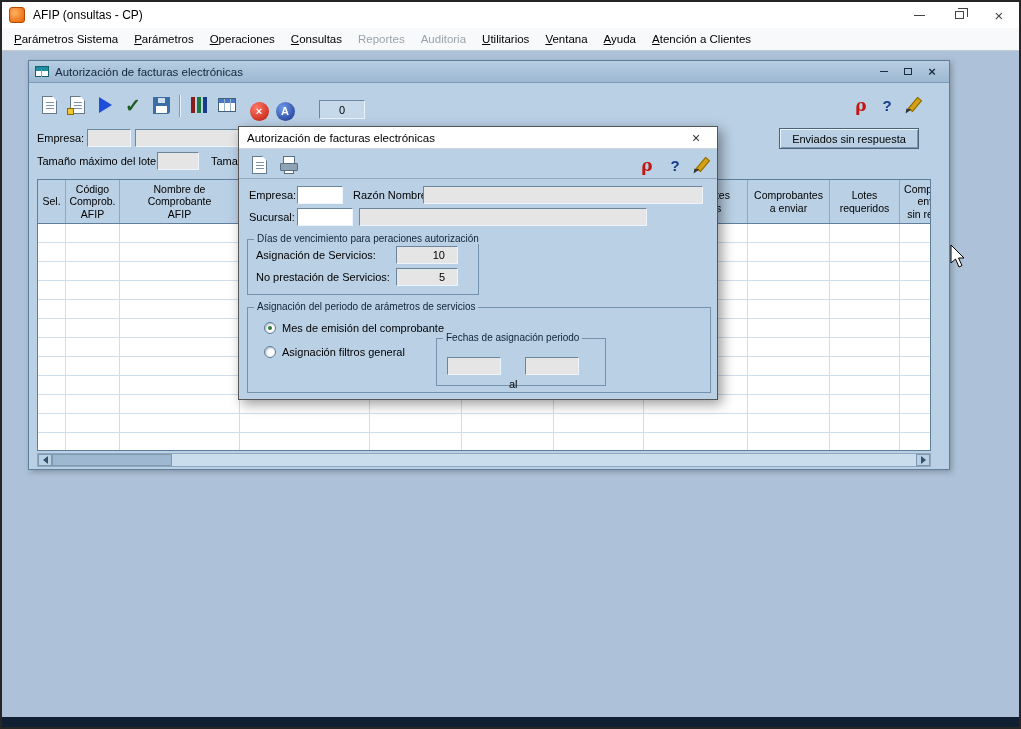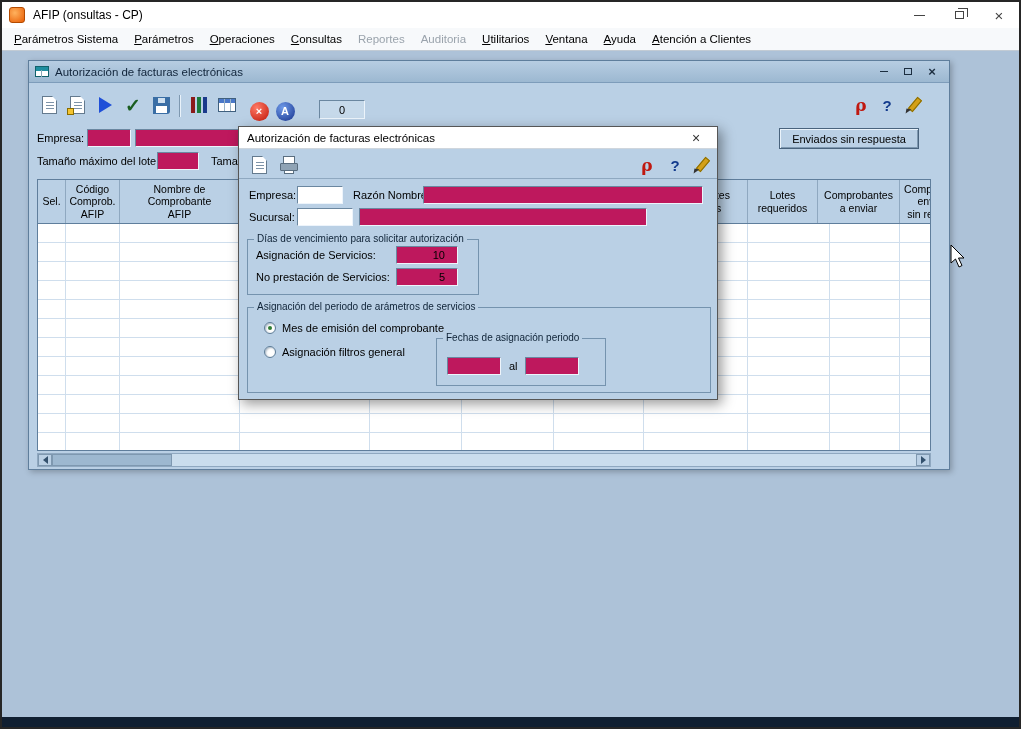--- a/index.html
+++ b/index.html
@@ -55,21 +55,21 @@
   .circle-red{background:radial-gradient(circle at 35% 30%,#ff7a66,#c01608);}
   .circle-blue{background:radial-gradient(circle at 35% 30%,#6f9ae8,#16338f);}
   .counter-field{position:absolute;left:290px;top:15px;width:46px;height:19px;background:#c6d9ea;border:1px solid;border-color:#6b87a0 #ecf4fb #ecf4fb #6b87a0;display:flex;align-items:center;justify-content:center;font-size:11px;}
   .icon-rho{color:#c01810;font-size:17px;font-weight:bold;font-family:"DejaVu Serif",serif;}
   .icon-help{color:#123a8c;font-size:15px;font-weight:bold;}
   .icon-pencil{position:relative;width:18px;height:18px;}
   .icon-pencil::before{content:"";position:absolute;left:8px;top:1px;width:4px;height:13px;background:#d4a017;border:1px solid #8a6d00;transform:rotate(40deg);}
   .icon-pencil::after{content:"";position:absolute;left:2px;bottom:0;width:0;height:0;border-top:5px solid #333;border-right:5px solid transparent;transform:rotate(10deg);}
   
   .lbl{position:absolute;white-space:nowrap;}
-  .inp{position:absolute;height:18px;background:#be185d;border:1px solid;border-color:#6b87a0 #edf4fb #edf4fb #6b87a0;}
+  .inp{position:absolute;height:18px;background:#e5e5e5;border:1px solid;border-color:#6b87a0 #edf4fb #edf4fb #6b87a0;}
   .inp.white{background:#ffffff;}
   .btn3d{position:absolute;background:#bad0e5;border:1px solid #49637d;box-shadow:inset 1px 1px 0 #eaf3fb, inset -1px -1px 0 #7e98b0;display:flex;align-items:center;justify-content:center;font-size:11px;cursor:default;}
   
   .grid{position:absolute;left:8px;top:118px;width:894px;height:272px;background:#fff;border:1px solid #5f7e9c;overflow:hidden;}
   .grid-header{display:flex;height:44px;background:#bad0e5;border-bottom:1px solid #5f7e9c;width:1000px;}
   .gh-cell{flex:0 0 auto;display:flex;align-items:center;justify-content:center;text-align:center;white-space:pre-line;border-right:1px solid #8fa8c0;font-size:10.5px;line-height:1.15;padding:1px;height:100%;}
   .gr{display:flex;height:19px;border-bottom:1px solid #cfdeed;width:1000px;}
   .gc{flex:0 0 auto;height:100%;border-right:1px solid #cfdeed;}
   
   .hscroll{position:absolute;left:8px;top:392px;width:894px;height:14px;background:#cadded;border:1px solid #8fa8c0;display:flex;align-items:stretch;}
@@ -218,24 +218,24 @@
 AFIP</div>
             <div class="gh-cell" style="width: 120px;">Nombre de
 Comprobante
 AFIP</div>
             <div class="gh-cell" style="width: 130px;"></div>
             <div class="gh-cell" style="width: 92px;"></div>
             <div class="gh-cell" style="width: 92px;"></div>
             <div class="gh-cell" style="width: 90px;"></div>
             <div class="gh-cell" style="width: 104px;">Comprobantes
 pendientes</div>
+            <div class="gh-cell" style="width: 82px;">Comprobantes
+a enviar</div>
             <div class="gh-cell" style="width: 70px;">Lotes
 requeridos</div>
-            <div class="gh-cell" style="width: 82px;">Comprobantes
-a enviar</div>
             <div class="gh-cell" style="width: 78px;">Comprobantes
 enviados
 sin respuesta</div>
           </div>
         <div id="grid-body">
             <div class="gr">
               <div class="gc" style="width: 28px;"></div>
               <div class="gc" style="width: 54px;"></div>
               <div class="gc" style="width: 120px;"></div>
               <div class="gc" style="width: 130px;"></div>
@@ -437,41 +437,41 @@
       <span class="lbl" style="left:10px;top:62px;">Empresa:</span>
       <div class="inp white" style="left:58px;top:59px;width:46px;"></div>
       <span class="lbl" style="left:114px;top:62px;">Razón Nombre:</span>
       <div class="inp" style="left:184px;top:59px;width:280px;"></div>
 
       <span class="lbl" style="left:10px;top:84px;">Sucursal:</span>
       <div class="inp white" style="left:58px;top:81px;width:56px;"></div>
       <div class="inp" style="left:120px;top:81px;width:288px;"></div>
 
       <div class="group" style="left:8px;top:112px;width:232px;height:56px;">
-        <span class="group-title">Días de vencimiento para solicitar autorización</span>
+        <span class="group-title">Días de vencimiento para peraciones autorización</span>
         <span class="lbl" style="left:8px;top:9px;">Asignación de Servicios:</span>
         <div class="inp num-val" style="left:148px;top:6px;width:62px;">10</div>
         <span class="lbl" style="left:8px;top:31px;">No prestación de Servicios:</span>
         <div class="inp num-val" style="left:148px;top:28px;width:62px;">5</div>
       </div>
 
       <div class="group" style="left:8px;top:180px;width:464px;height:86px;">
         <span class="group-title">Asignación del periodo de arámetros de servicios</span>
         <div class="radio-row" style="left:16px;top:14px;">
           <div class="radio selected"></div>
           <span>Mes de emisión del comprobante</span>
         </div>
         <div class="radio-row" style="left:16px;top:38px;">
           <div class="radio"></div>
           <span>Asignación filtros general</span>
         </div>
         <div class="group" style="left:188px;top:30px;width:170px;height:48px;">
           <span class="group-title">Fechas de asignación periodo</span>
           <div class="inp" style="left:10px;top:18px;width:54px;"></div>
-          <span class="lbl" style="left:72px;top:21px;">al</span>
+          <span class="lbl" style="left:72px;top:39px;">al</span>
           <div class="inp" style="left:88px;top:18px;width:54px;"></div>
         </div>
       </div>
     </div>
 
     <svg class="cursor" style="left:948px;top:193px;" width="18" height="26">
       <polygon points="1,1 1,19 5.5,15 9,23 12,21.5 8.5,14 14,14" fill="#ffffff" stroke="#000000" stroke-width="1"></polygon>
     </svg>
   </div>
 

